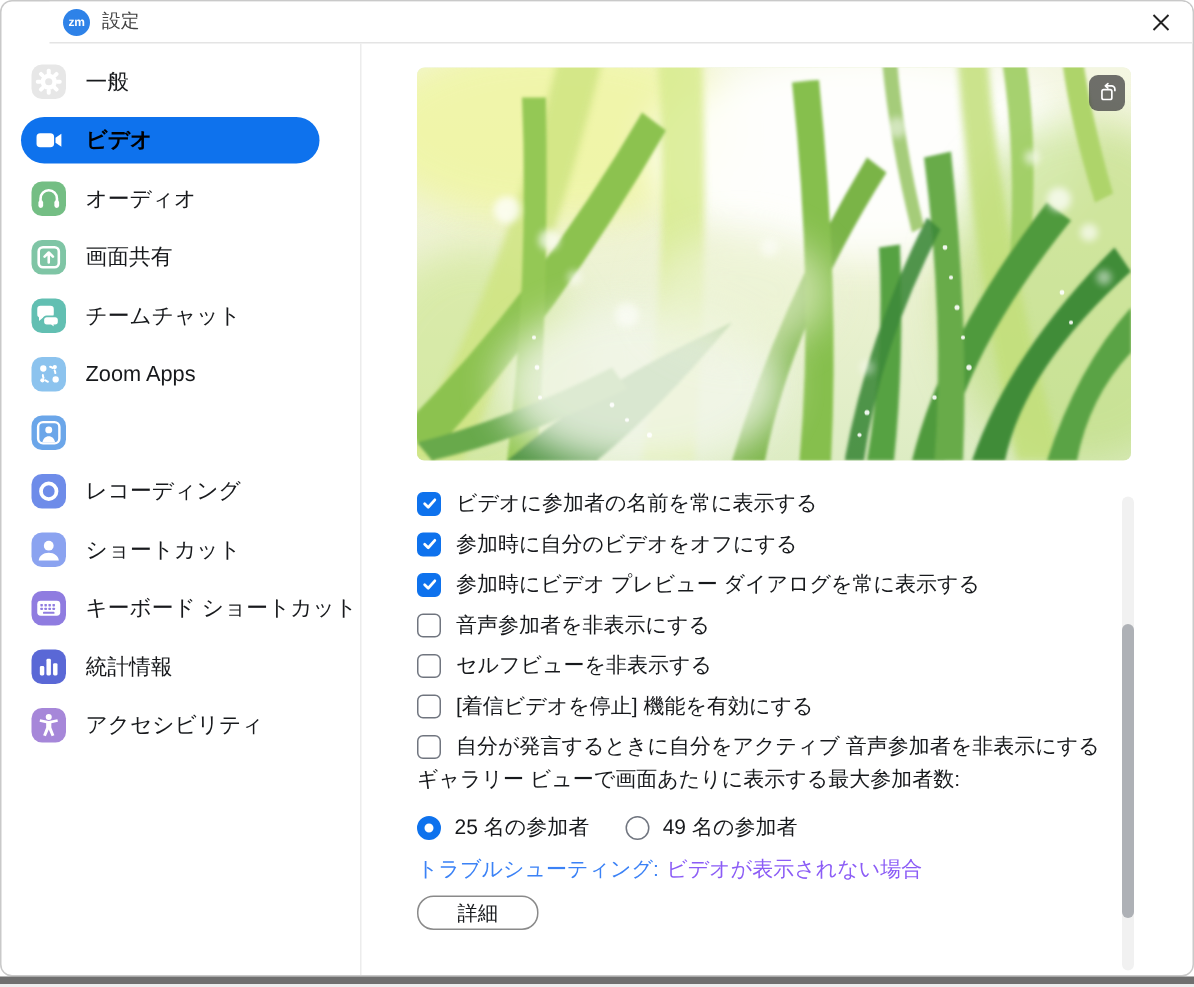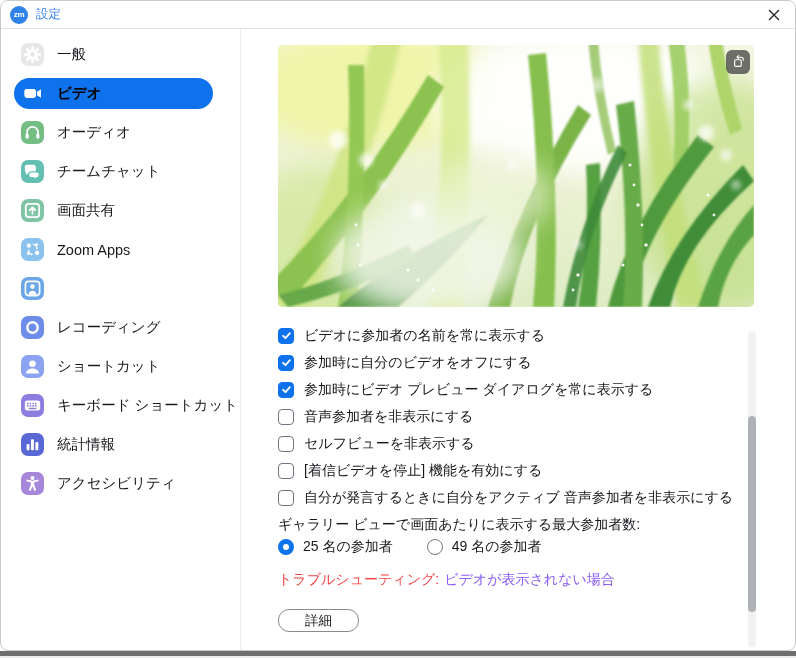--- a/index.html
+++ b/index.html
@@ -5,25 +5,25 @@
   * { margin:0; padding:0; box-sizing:border-box; }
   html,body { width:796px; height:658px; background:#ffffff; overflow:hidden;
               font-family:"Liberation Sans","DejaVu Sans",sans-serif; }
   .window { position:absolute; left:0; top:0; width:796px; height:651px;
             background:#fff; border:1px solid #c9c9c9; border-radius:8px 8px 8px 8px; overflow:hidden; }
   .bottom-strip { position:absolute; left:0; top:651px; width:796px; height:5px; background:#6f6f6f; }
   .bottom-under { position:absolute; left:0; top:656px; width:796px; height:2px; background:#ededed; }
 
   
   .titlebar { height:28px; display:flex; align-items:center; padding:0 12px 0 9px;
-              border-bottom:1px solid #e4e4e4; background:#fff; position:relative; }
+              border-bottom:1px solid #e4e4e4; background:#fff; position:relative;margin-left:32px; }
   .app-logo { width:18px; height:18px; border-radius:50%; background:#2e82e8; color:#fff;
               font-size:8px; font-weight:bold; display:flex; align-items:center; justify-content:center;
               letter-spacing:-.3px; }
-  .win-title { font-size:12.5px; color:#3b82f6; margin-left:8px;font-family:Liberation Serif, serif; }
+  .win-title { font-size:12.5px; color:#404040; margin-left:8px;font-family:Liberation Serif, serif; }
   .close-btn { position:absolute; right:0; top:0; width:42px; height:27px; display:flex;
                align-items:center; justify-content:center; cursor:default; }
   .close-btn svg { width:12px; height:12px; stroke:#222; stroke-width:1.3; }
 
   .body { display:flex; height:622px; }
 
   
   .sidebar { width:240px; border-right:1px solid #ececec; padding-top:10px; flex:none; }
   .side-item { width:199px; height:31px; margin:0 0 8px 13px; border-radius:16px;
                display:flex; align-items:center; padding-left:7px; gap:13px; cursor:default; }
@@ -49,33 +49,33 @@
 
   .opts { margin-top:15px; }
   .opt-row { display:flex; align-items:center; gap:10px; height:27px; }
   .checkbox { width:16px; height:16px; border:1.5px solid #70757f; border-radius:4px; flex:none;
               display:flex; align-items:center; justify-content:center; background:#fff; }
   .checkbox svg { width:11px; height:11px; display:none; }
   .checkbox svg path { stroke:#fff; stroke-width:2; fill:none; stroke-linecap:round; stroke-linejoin:round; }
   .opt-row.checked .checkbox { background:#0e72ed; border-color:#0e72ed; }
   .opt-row.checked .checkbox svg { display:block; }
   .opt-label, .plain-label { font-size:14px; color:#17191c; }
-  .plain-row { display:flex; align-items:center; height:27px; }
-
-  .radio-row { display:flex; align-items:flex-start; height:28px; gap:34px; }
+  .plain-row { display:flex; align-items:flex-start; height:27px; }
+
+  .radio-row { display:flex; align-items:center; height:28px; gap:24px; }
   .radio-opt { display:flex; align-items:center; gap:9px; }
   .radio { width:16px; height:16px; border-radius:50%; border:1.5px solid #70757f; background:#fff; flex:none; }
   .radio-opt.selected .radio { border:5px solid #0e72ed; }
   .radio-label { font-size:14px; color:#17191c; }
 
   .trouble-row { display:flex; align-items:center; height:28px; font-size:14px; }
-  .trouble-label { color:#ef4444; }
+  .trouble-label { color:#3b82f6; }
   .trouble-link { color:#8b5cf6; margin-left:5px; cursor:pointer; }
 
-  .advanced-btn { margin-top:15px; width:81px; height:23px; border:1px solid #8a8a8a; border-radius:11px;
+  .advanced-btn { margin-top:3px; width:81px; height:23px; border:1px solid #8a8a8a; border-radius:11px;
                   background:#fff; font-size:13.5px; color:#17191c; display:flex; align-items:center;
                   justify-content:center; font-family:inherit; }
 
   .scrollbar { position:absolute; left:507px; top:302px; width:8px; height:316px;
                background:#f1f1f1; border-radius:4px; }
   .scroll-thumb { position:absolute; left:0; top:85px; width:8px; height:196px;
                   background:#aeb1b6; border-radius:4px; }
 </style>
 </head>
 <body>
@@ -130,37 +130,37 @@
           <svg viewBox="0 0 24 24">
               <path d="M6.3 15v-3.2a5.7 5.7 0 0 1 11.4 0V15" fill="none" stroke="#fff" stroke-width="1.8" stroke-linecap="round"></path>
               <rect x="4.8" y="13" width="3.3" height="5.4" rx="1.65" fill="#fff"></rect>
               <rect x="15.9" y="13" width="3.3" height="5.4" rx="1.65" fill="#fff"></rect>
             </svg>
         </span>
         <span class="si-label">オーディオ</span>
       </div>
 
       <div class="side-item">
+        <span class="si-icon i-share">
+          <svg viewBox="0 0 24 24">
+              <rect x="5" y="5" width="14" height="14" rx="3" fill="none" stroke="#fff" stroke-width="1.8"></rect>
+              <path d="M12 15.6V9.2M9.1 11.6L12 8.7l2.9 2.9" fill="none" stroke="#fff" stroke-width="1.8" stroke-linecap="round" stroke-linejoin="round"></path>
+            </svg>
+        </span>
+        <span class="si-label">画面共有</span>
+      </div>
+
+      <div class="side-item">
         <span class="si-icon i-chat">
           <svg viewBox="0 0 24 24">
               <path d="M4 7.3A2.3 2.3 0 0 1 6.3 5h6.9a2.3 2.3 0 0 1 2.3 2.3v3.5a2.3 2.3 0 0 1-2.3 2.3H8.4L5.2 15.7v-2.6h-.1A2.3 2.3 0 0 1 4 10.8z" fill="#fff"></path>
               <path d="M10.6 12.4h5.9a2.4 2.4 0 0 1 2.4 2.4v1.4a2.4 2.4 0 0 1-2.4 2.4h-.5l.5 2.3-3.1-2.3h-2.8a2.4 2.4 0 0 1-2.4-2.4v-1.4a2.4 2.4 0 0 1 2.4-2.4z" fill="#fff" stroke="#62bfb2" stroke-width="1.2"></path>
             </svg>
         </span>
         <span class="si-label">チームチャット</span>
-      </div>
-
-      <div class="side-item">
-        <span class="si-icon i-share">
-          <svg viewBox="0 0 24 24">
-              <rect x="5" y="5" width="14" height="14" rx="3" fill="none" stroke="#fff" stroke-width="1.8"></rect>
-              <path d="M12 15.6V9.2M9.1 11.6L12 8.7l2.9 2.9" fill="none" stroke="#fff" stroke-width="1.8" stroke-linecap="round" stroke-linejoin="round"></path>
-            </svg>
-        </span>
-        <span class="si-label">画面共有</span>
       </div>
 
       <div class="side-item">
         <span class="si-icon i-apps">
           <svg viewBox="0 0 24 24">
               <circle cx="8.2" cy="8" r="2.2" fill="#fff"></circle>
               <circle cx="16.2" cy="7" r="1.5" fill="#fff"></circle>
               <circle cx="16.8" cy="15.6" r="2.2" fill="#fff"></circle>
               <circle cx="7.6" cy="16.2" r="1.5" fill="#fff"></circle>
               <path d="M7.9 12.6a5 5 0 0 0 4.4 4.8M16.6 11.2a5 5 0 0 0-4.2-4.6" fill="none" stroke="#fff" stroke-width="1.4" stroke-linecap="round" stroke-dasharray="2 2"></path>

